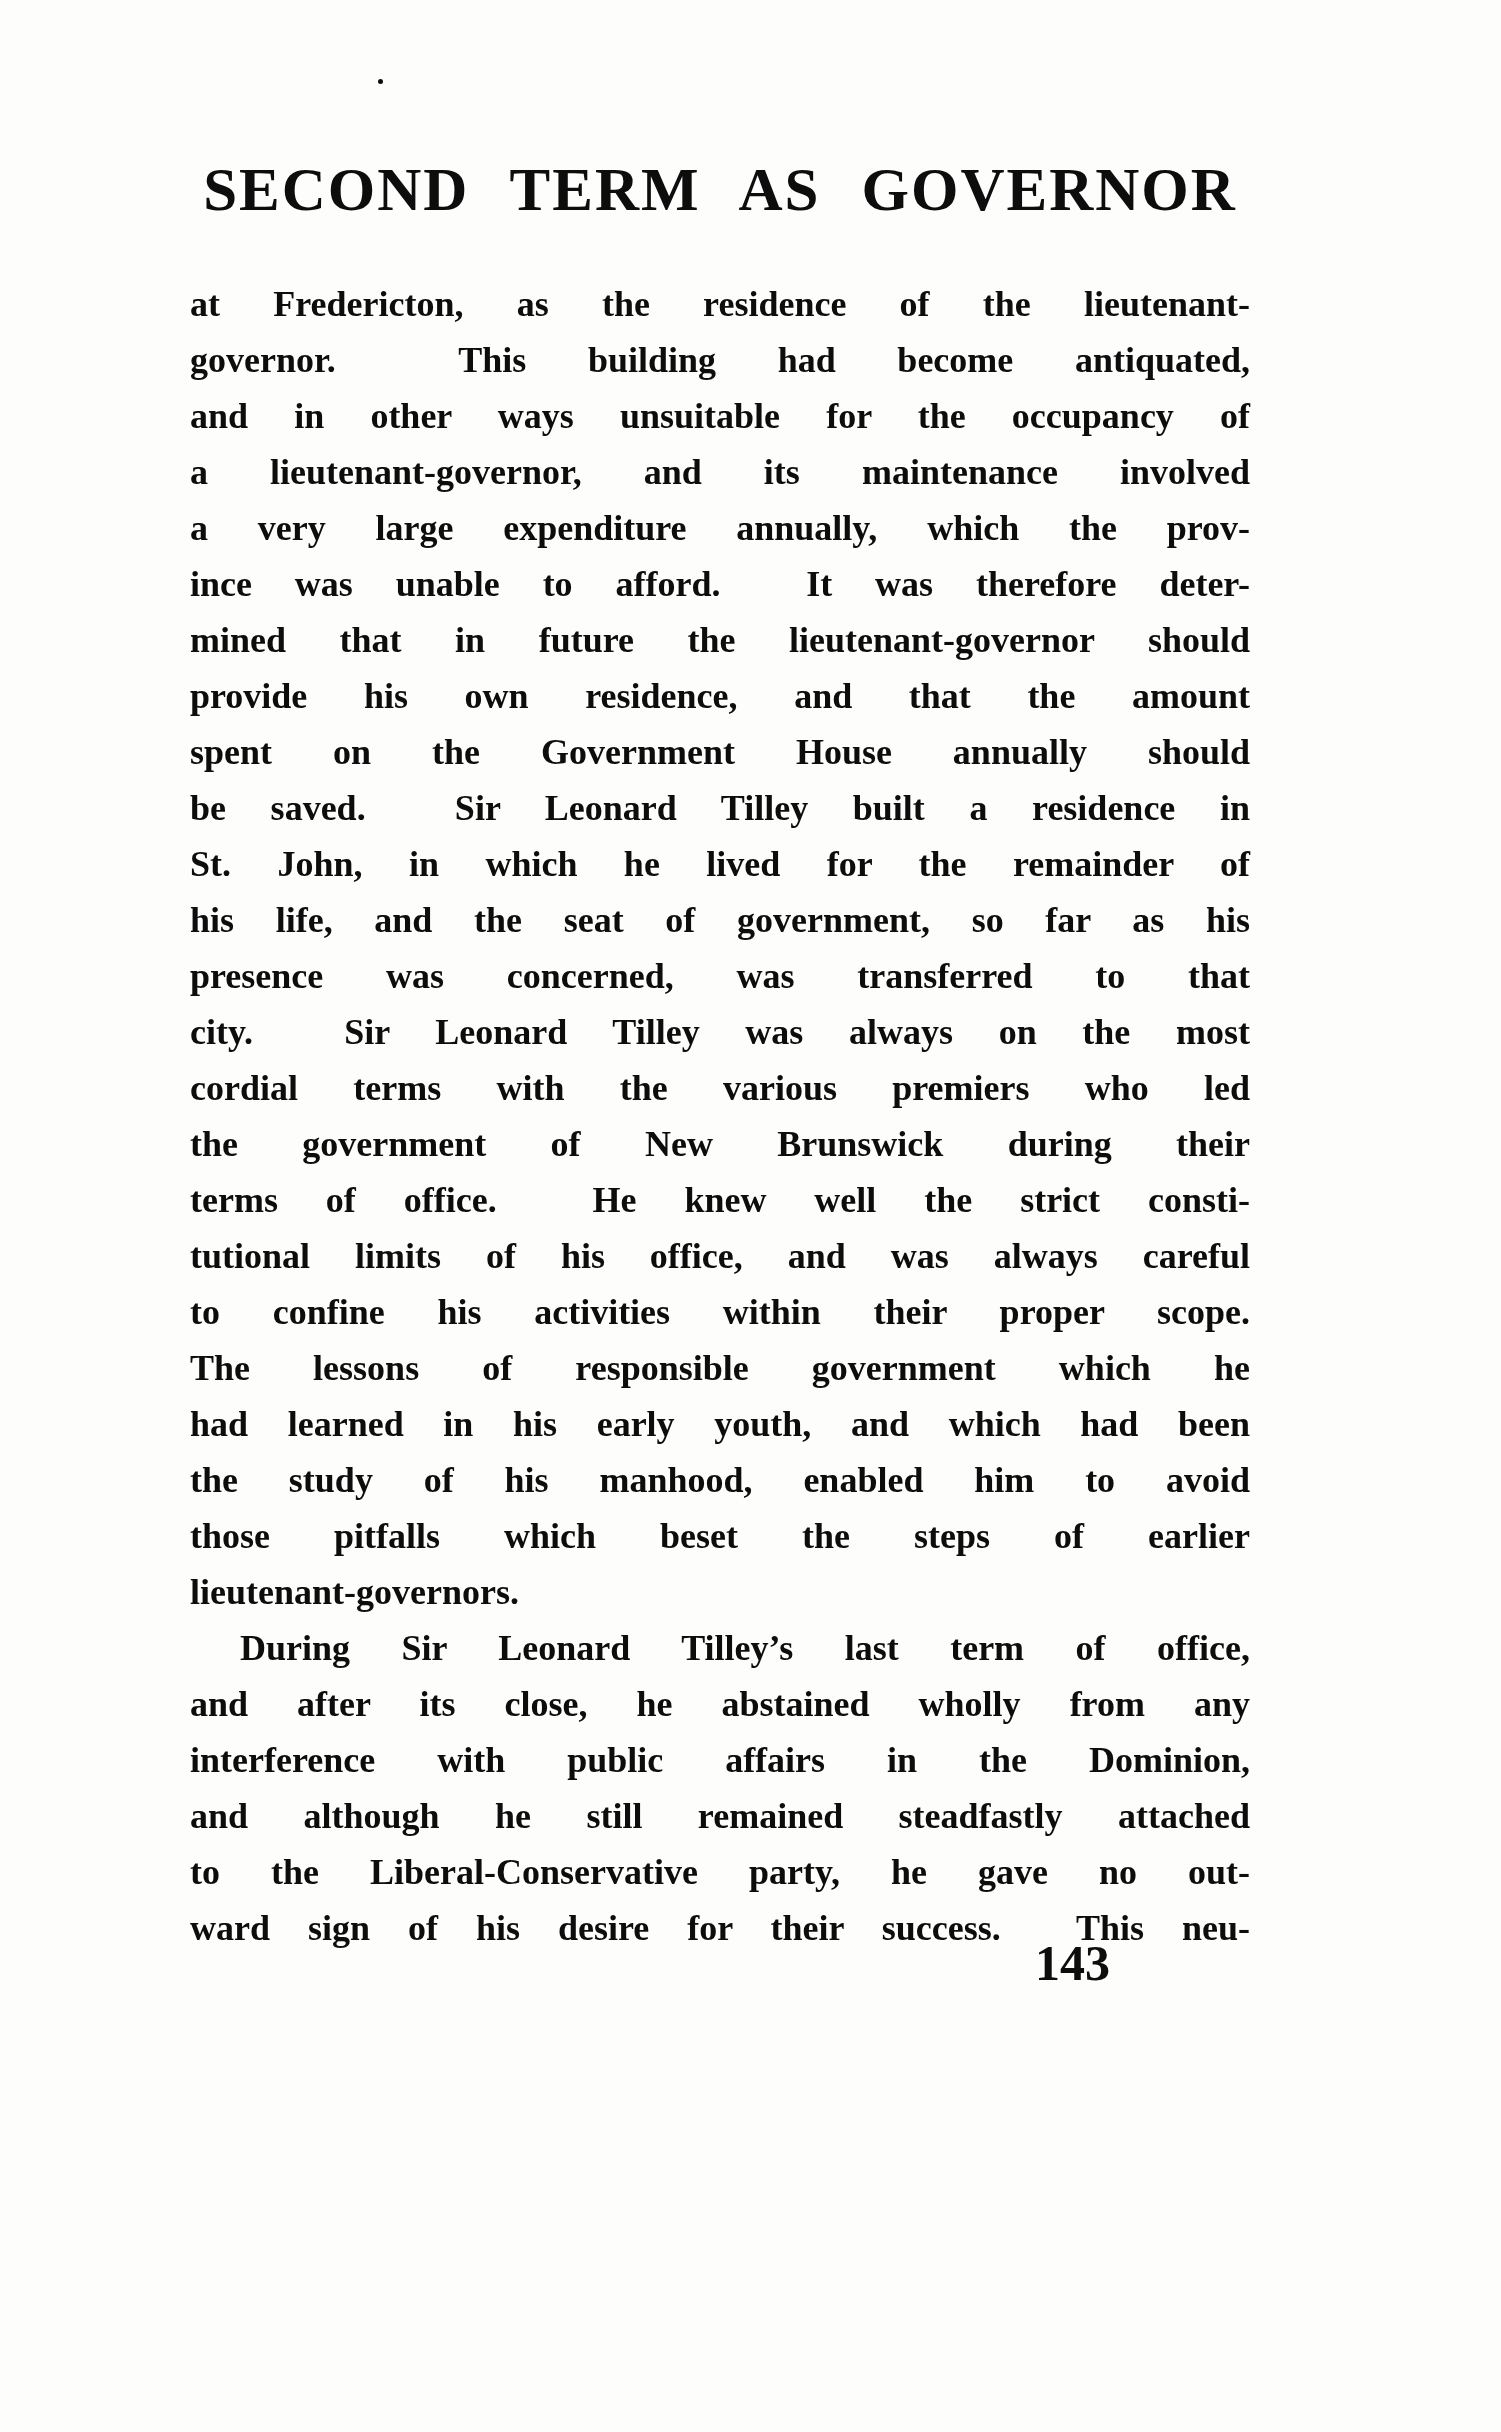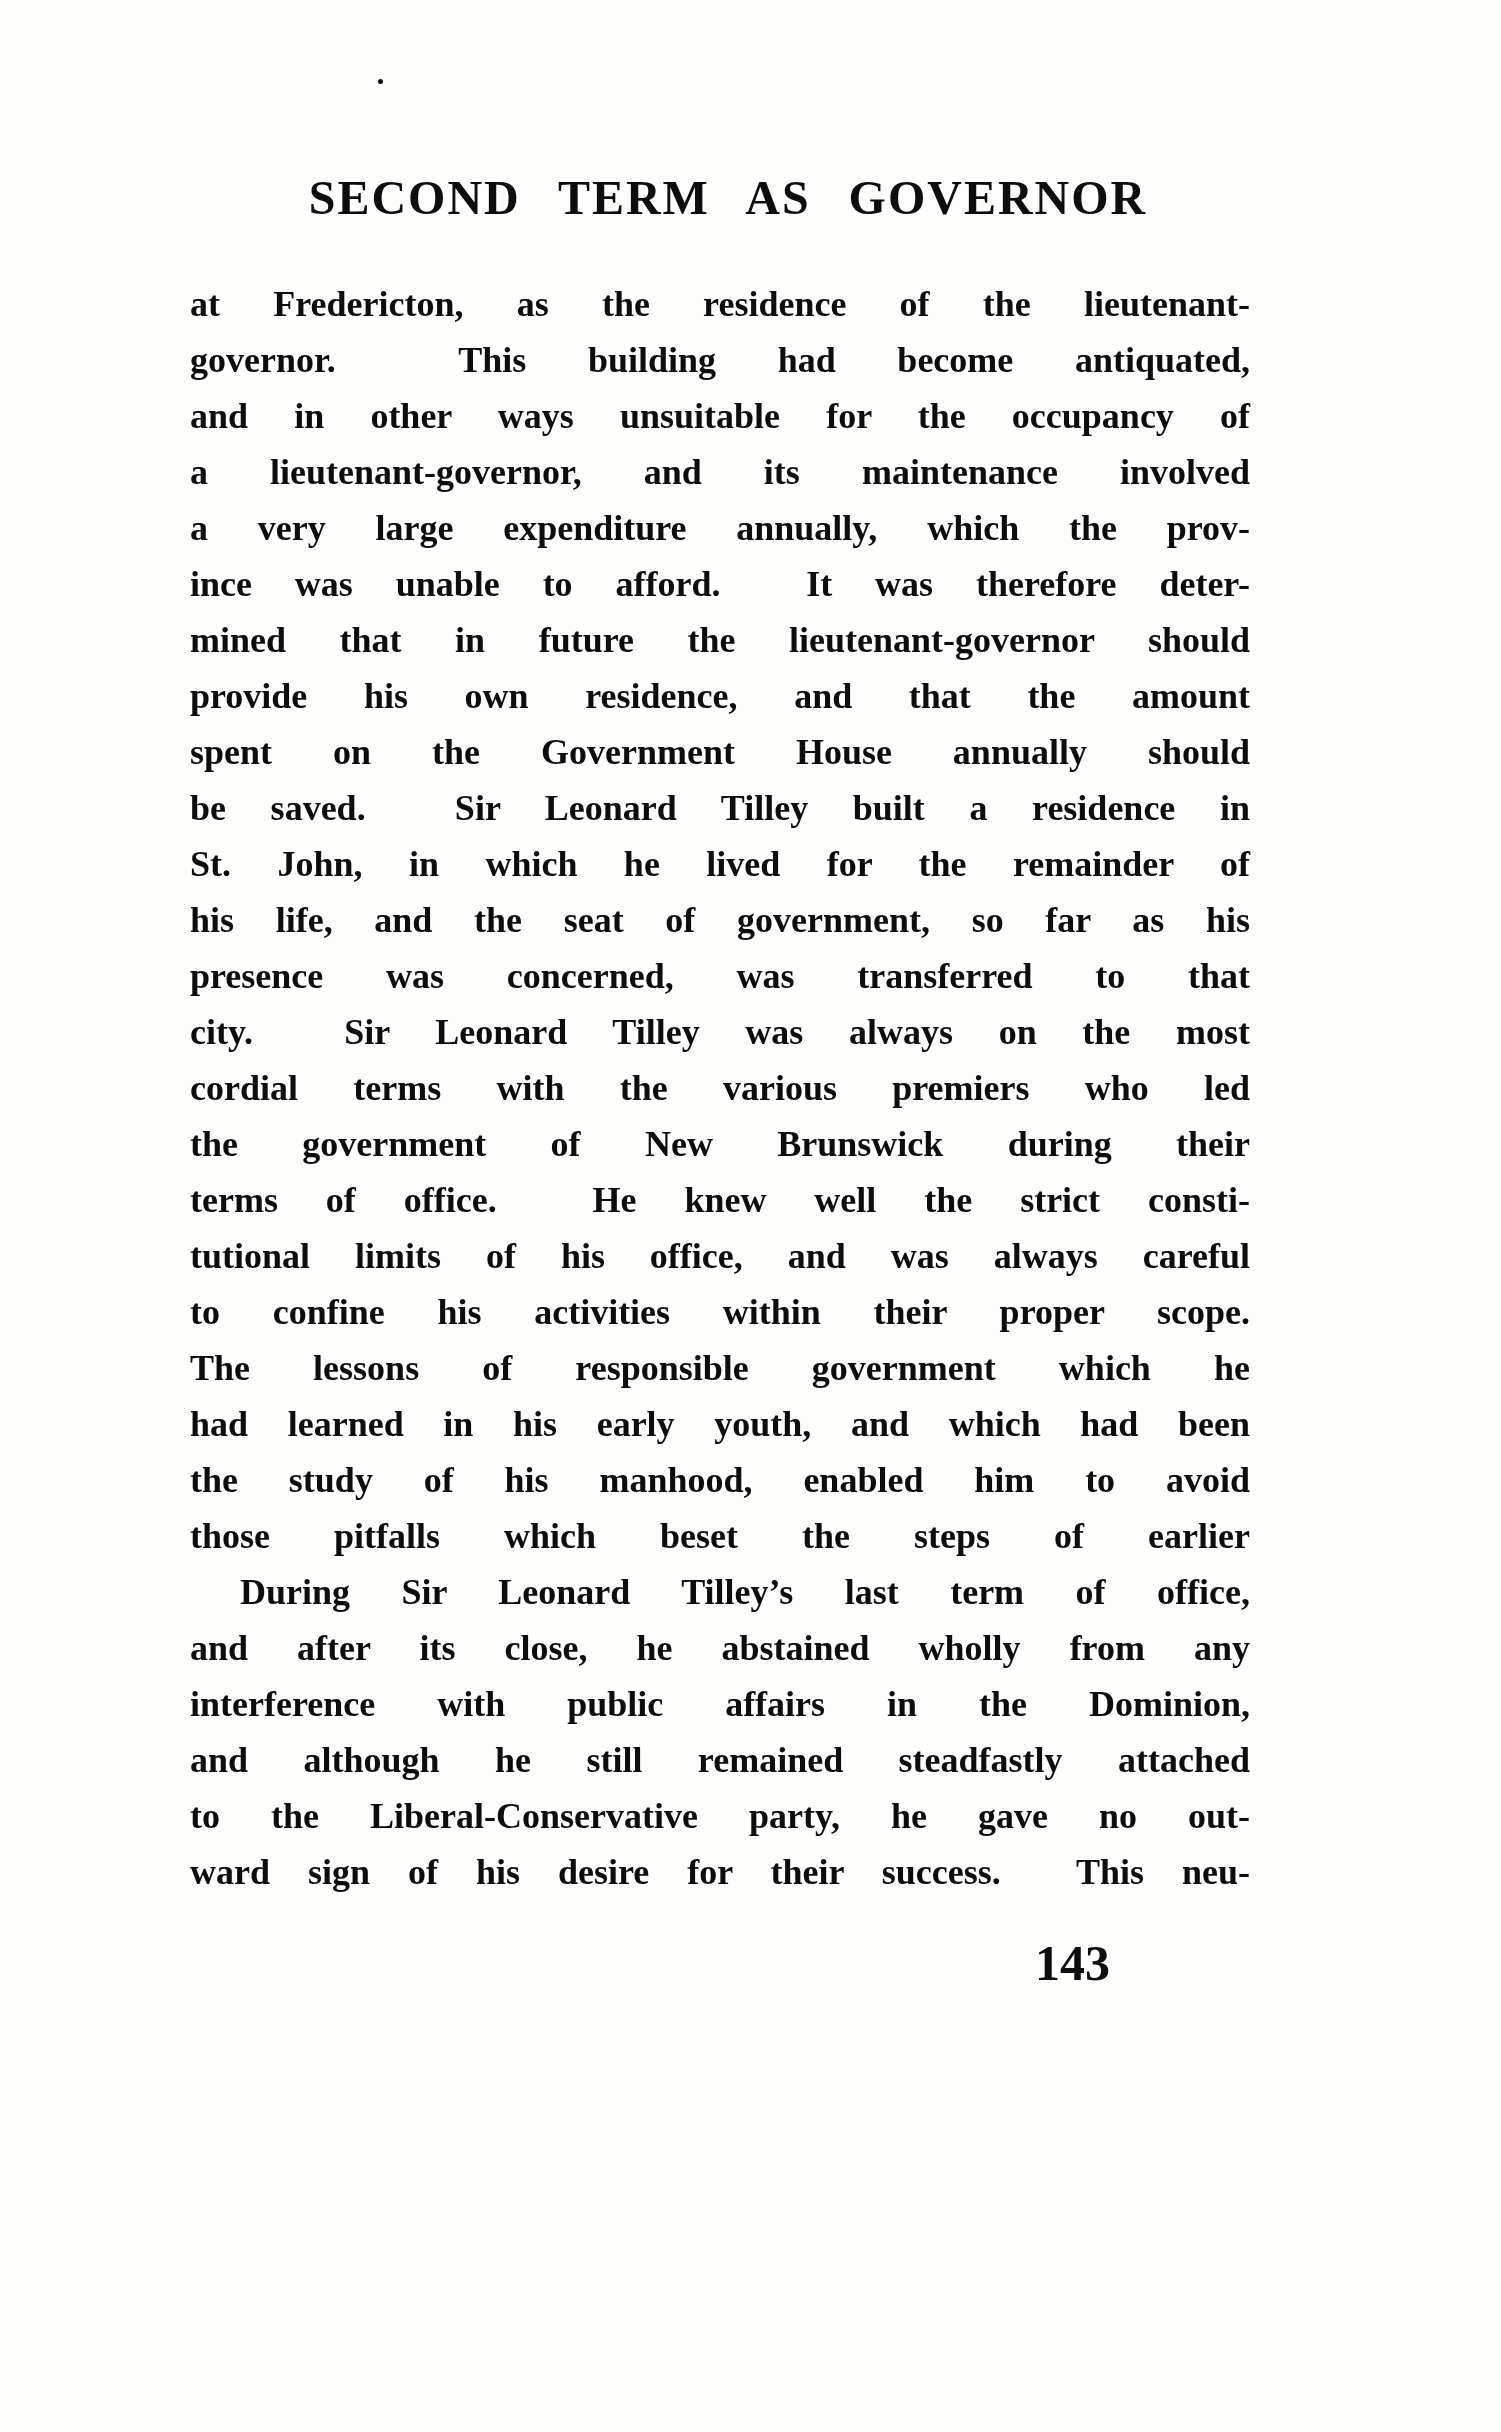--- a/index.html
+++ b/index.html
@@ -10,23 +10,23 @@
     background: var(--paper, #fdfdfc);
     color: var(--ink, #0d0d0d);
     font-family: "Liberation Serif", serif;
     overflow: hidden;
   }
   .heading {
     position: absolute;
     top: 160px;
     left: 190px;
     width: 1060px;
-    margin: 8px;
+    margin: 0;
     text-align: center;
-    font-size: 48px;
+    font-size: 61px;
     font-weight: bold;
     letter-spacing: 2px;
     word-spacing: 24px;
     line-height: 60px;
     white-space: nowrap;
   }
   .body-block {
     position: absolute;
     top: 248px;
     left: 190px;
@@ -68,20 +68,21 @@
 <div class="page">
 
   <div class="speck"></div>
 
   <h1 class="heading">SECOND TERM AS GOVERNOR</h1>
 
   <div class="body-block">
 
     <p class="lines"><span>at Fredericton, as the residence of the lieutenant-</span><br><span>governor.&nbsp; This building had become antiquated,</span><br><span>and in other ways unsuitable for the occupancy of</span><br><span>a lieutenant-governor, and its maintenance involved</span><br><span>a very large expenditure annually, which the prov-</span><br><span>ince was unable to afford.&nbsp; It was therefore deter-</span><br><span>mined that in future the lieutenant-governor should</span><br><span>provide his own residence, and that the amount</span><br><span>spent on the Government House annually should</span><br><span>be saved.&nbsp; Sir Leonard Tilley built a residence in</span><br><span>St. John, in which he lived for the remainder of</span><br><span>his life, and the seat of government, so far as his</span><br><span>presence was concerned, was transferred to that</span><br><span>city.&nbsp; Sir Leonard Tilley was always on the most</span><br><span>cordial terms with the various premiers who led</span><br><span>the government of New Brunswick during their</span><br><span>terms of office.&nbsp; He knew well the strict consti-</span><br><span>tutional limits of his office, and was always careful</span><br><span>to confine his activities within their proper scope.</span><br><span>The lessons of responsible government which he</span><br><span>had learned in his early youth, and which had been</span><br><span>the study of his manhood, enabled him to avoid</span><br><span>those pitfalls which beset the steps of earlier</span></p>
 
+    <p class="lines para-last">lieutenant-governors.</p>
 
     <p class="lines indented"><span>During Sir Leonard Tilley’s last term of office,</span><br><span>and after its close, he abstained wholly from any</span><br><span>interference with public affairs in the Dominion,</span><br><span>and although he still remained steadfastly attached</span><br><span>to the Liberal-Conservative party, he gave no out-</span><br><span>ward sign of his desire for their success.&nbsp; This neu-</span></p>
 
   </div>
 
   <div class="pagenum">143</div>
 
 </div>
 
 </body></html>

